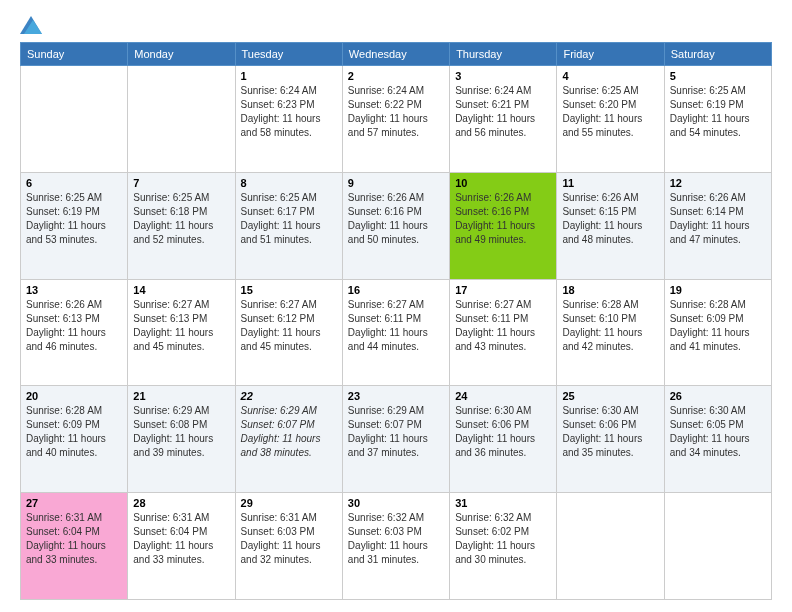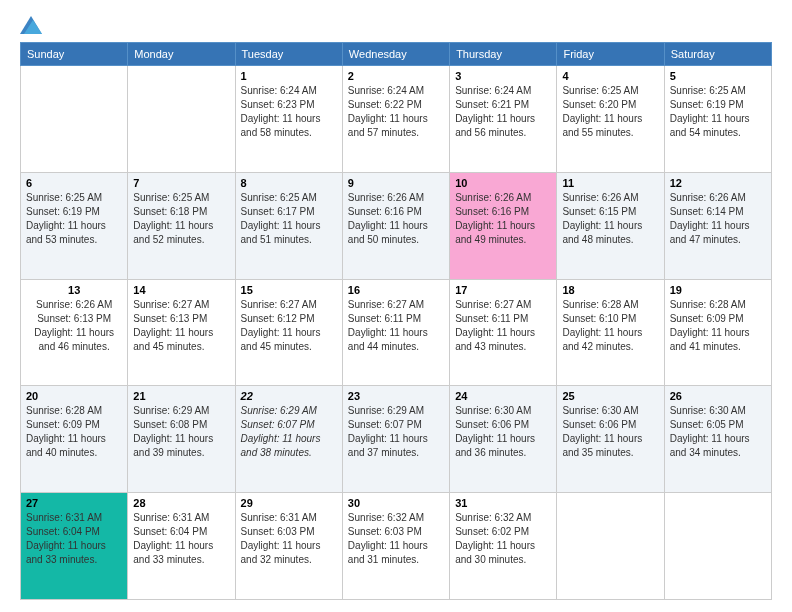--- a/index.html
+++ b/index.html
@@ -164,35 +164,35 @@
             <div class="day-info"><span>Sunrise: 6:25 AM</span><br><span>Sunset: 6:18 PM</span><br><span>Daylight: 11 hours and 52 minutes.</span></div>
           </td>
           <td style="background-color: rgb(240, 244, 248);">
             <span class="day-num">8</span>
             <div class="day-info"><span>Sunrise: 6:25 AM</span><br><span>Sunset: 6:17 PM</span><br><span>Daylight: 11 hours and 51 minutes.</span></div>
           </td>
           <td style="background-color: rgb(240, 244, 248);">
             <span class="day-num">9</span>
             <div class="day-info"><span>Sunrise: 6:26 AM</span><br><span>Sunset: 6:16 PM</span><br><span>Daylight: 11 hours and 50 minutes.</span></div>
           </td>
-          <td style="background-color: #f9a8d4;">
+          <td style="background-color: #84cc16;">
             <span class="day-num">10</span>
             <div class="day-info"><span>Sunrise: 6:26 AM</span><br><span>Sunset: 6:16 PM</span><br><span>Daylight: 11 hours and 49 minutes.</span></div>
           </td>
           <td style="background-color: rgb(240, 244, 248);">
             <span class="day-num">11</span>
             <div class="day-info"><span>Sunrise: 6:26 AM</span><br><span>Sunset: 6:15 PM</span><br><span>Daylight: 11 hours and 48 minutes.</span></div>
           </td>
           <td style="background-color: rgb(240, 244, 248);">
             <span class="day-num">12</span>
             <div class="day-info"><span>Sunrise: 6:26 AM</span><br><span>Sunset: 6:14 PM</span><br><span>Daylight: 11 hours and 47 minutes.</span></div>
           </td>
         </tr>
         <tr>
-          <td style="background-color: rgb(255, 255, 255); text-align: center;">
+          <td style="background-color: rgb(255, 255, 255);">
             <span class="day-num">13</span>
             <div class="day-info"><span>Sunrise: 6:26 AM</span><br><span>Sunset: 6:13 PM</span><br><span>Daylight: 11 hours and 46 minutes.</span></div>
           </td>
           <td style="background-color: rgb(255, 255, 255);">
             <span class="day-num">14</span>
             <div class="day-info"><span>Sunrise: 6:27 AM</span><br><span>Sunset: 6:13 PM</span><br><span>Daylight: 11 hours and 45 minutes.</span></div>
           </td>
           <td style="background-color: rgb(255, 255, 255);">
             <span class="day-num">15</span>
             <div class="day-info"><span>Sunrise: 6:27 AM</span><br><span>Sunset: 6:12 PM</span><br><span>Daylight: 11 hours and 45 minutes.</span></div>
@@ -238,21 +238,21 @@
           <td style="background-color: rgb(240, 244, 248);">
             <span class="day-num">25</span>
             <div class="day-info"><span>Sunrise: 6:30 AM</span><br><span>Sunset: 6:06 PM</span><br><span>Daylight: 11 hours and 35 minutes.</span></div>
           </td>
           <td style="background-color: rgb(240, 244, 248);">
             <span class="day-num">26</span>
             <div class="day-info"><span>Sunrise: 6:30 AM</span><br><span>Sunset: 6:05 PM</span><br><span>Daylight: 11 hours and 34 minutes.</span></div>
           </td>
         </tr>
         <tr>
-          <td style="background-color: #14b8a6;">
+          <td style="background-color: #f9a8d4;">
             <span class="day-num">27</span>
             <div class="day-info"><span>Sunrise: 6:31 AM</span><br><span>Sunset: 6:04 PM</span><br><span>Daylight: 11 hours and 33 minutes.</span></div>
           </td>
           <td style="background-color: rgb(255, 255, 255); margin-top: 17px;">
             <span class="day-num">28</span>
             <div class="day-info"><span>Sunrise: 6:31 AM</span><br><span>Sunset: 6:04 PM</span><br><span>Daylight: 11 hours and 33 minutes.</span></div>
           </td>
           <td style="background-color: rgb(255, 255, 255);">
             <span class="day-num">29</span>
             <div class="day-info"><span>Sunrise: 6:31 AM</span><br><span>Sunset: 6:03 PM</span><br><span>Daylight: 11 hours and 32 minutes.</span></div>

